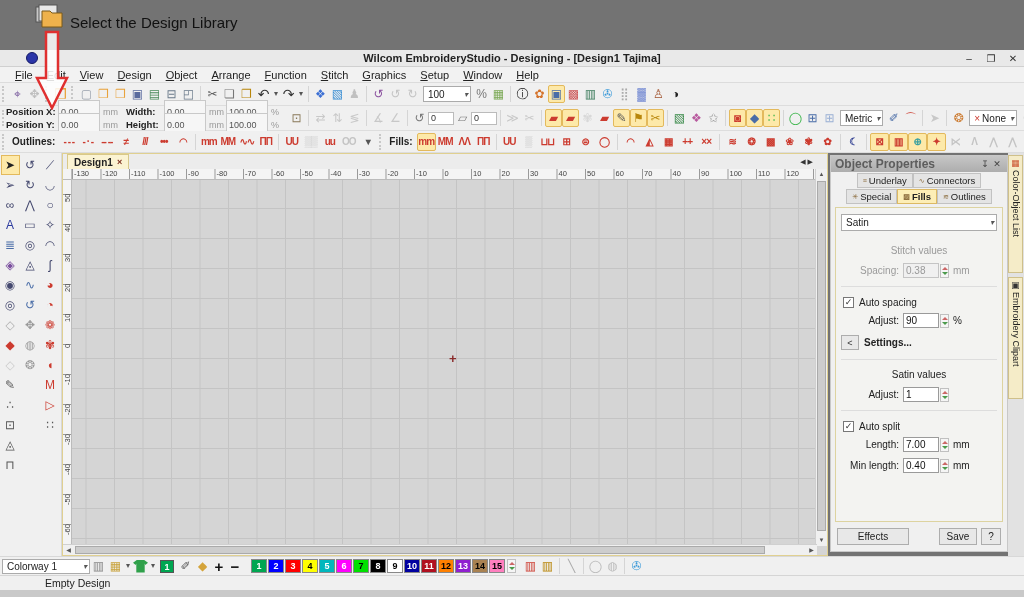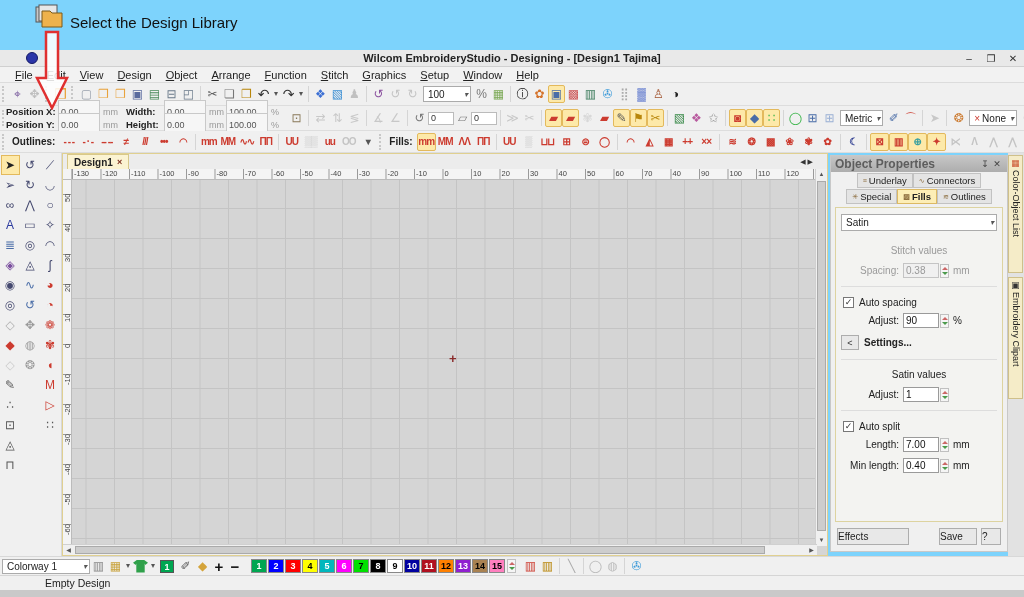--- a/index.html
+++ b/index.html
@@ -1,17 +1,17 @@
 <!DOCTYPE html>
 <html><head>
 <meta charset="utf-8">
 <style>
   * { margin:0; padding:0; box-sizing:border-box; }
   html,body { width:1024px; height:597px; font-family:"Liberation Sans",sans-serif; background:#fff; overflow:hidden; }
-  #stage { position:relative; width:1024px; height:597px; background:#7dd3fc; }
+  #stage { position:relative; width:1024px; height:597px; background:#737373; }
 
   
   #note-text { position:absolute; left:70px; top:14px; font-size:15px; color:#111; }
   #note-folder { position:absolute; left:34px; top:3px; }
   #overlay-arrow { position:absolute; left:34px; top:30px; z-index:50; }
 
   
   #titlebar { position:absolute; left:0; top:50px; width:1024px; height:17px; background:#e9e9e9; border-bottom:1px solid #d0d0d0; display:flex; align-items:center; }
   #app-icon { width:12px; height:12px; margin-left:26px; border-radius:50%; background:#2b35a8; border:1px solid #141a66; }
   #window-title { position:absolute; left:0; right:0; text-align:center; font-size:11px; font-weight:bold; color:#222; }
@@ -105,21 +105,21 @@
   .spin i { display:block; width:0; height:0; margin:1px auto; border-left:3px solid transparent; border-right:3px solid transparent; }
   .spin i.up { border-bottom:3px solid #cc6666; }
   .spin i.dn { border-top:3px solid #4a9a4a; }
   .cb { display:inline-flex; width:11px; height:11px; background:#fff; border:1px solid #777; font-size:9px; line-height:9px; justify-content:center; color:#333; margin-right:5px; }
   .cbrow { display:flex; align-items:center; margin:5px 0 2px 2px; color:#222; }
   .hr { border-top:1px solid #ddd; margin:5px 0; }
   #settings-row { display:flex; align-items:center; gap:5px; margin:4px 0; }
   #settings-btn { width:18px; height:15px; background:#e8e8e8; border:1px solid #adadad; font-size:9px; text-align:center; line-height:14px; color:#333; }
   #settings-label { font-weight:bold; color:#222; }
   #props-btns { display:flex; align-items:center; padding:4px 6px 6px 6px; }
-  .pbtn { background:#e8e8e8; border:1px solid #adadad; font-size:10px; color:#222; text-align:left; }
+  .pbtn { background:#e8e8e8; border:1px solid #adadad; font-size:10px; color:#222; text-align:center; }
   #effects-btn { width:72px; height:17px; line-height:16px; }
   #save-btn { width:38px; height:17px; line-height:16px; margin-left:auto; }
   #help-btn { width:20px; height:17px; line-height:16px; margin-left:4px; }
 
   
   #sidetabs { position:absolute; left:1008px; top:153px; width:16px; height:403px; background:#e2e2e2; }
   .side-tab { position:absolute; left:0; width:15px; background:#f5ecc8; border:1px solid #cfc08a; display:flex; flex-direction:column; align-items:center; padding-top:2px; }
   .side-tab .sicon { font-size:9px; line-height:10px; }
   .side-tab .stext { writing-mode:vertical-rl; font-size:9px; color:#222; margin-top:2px; }
 

